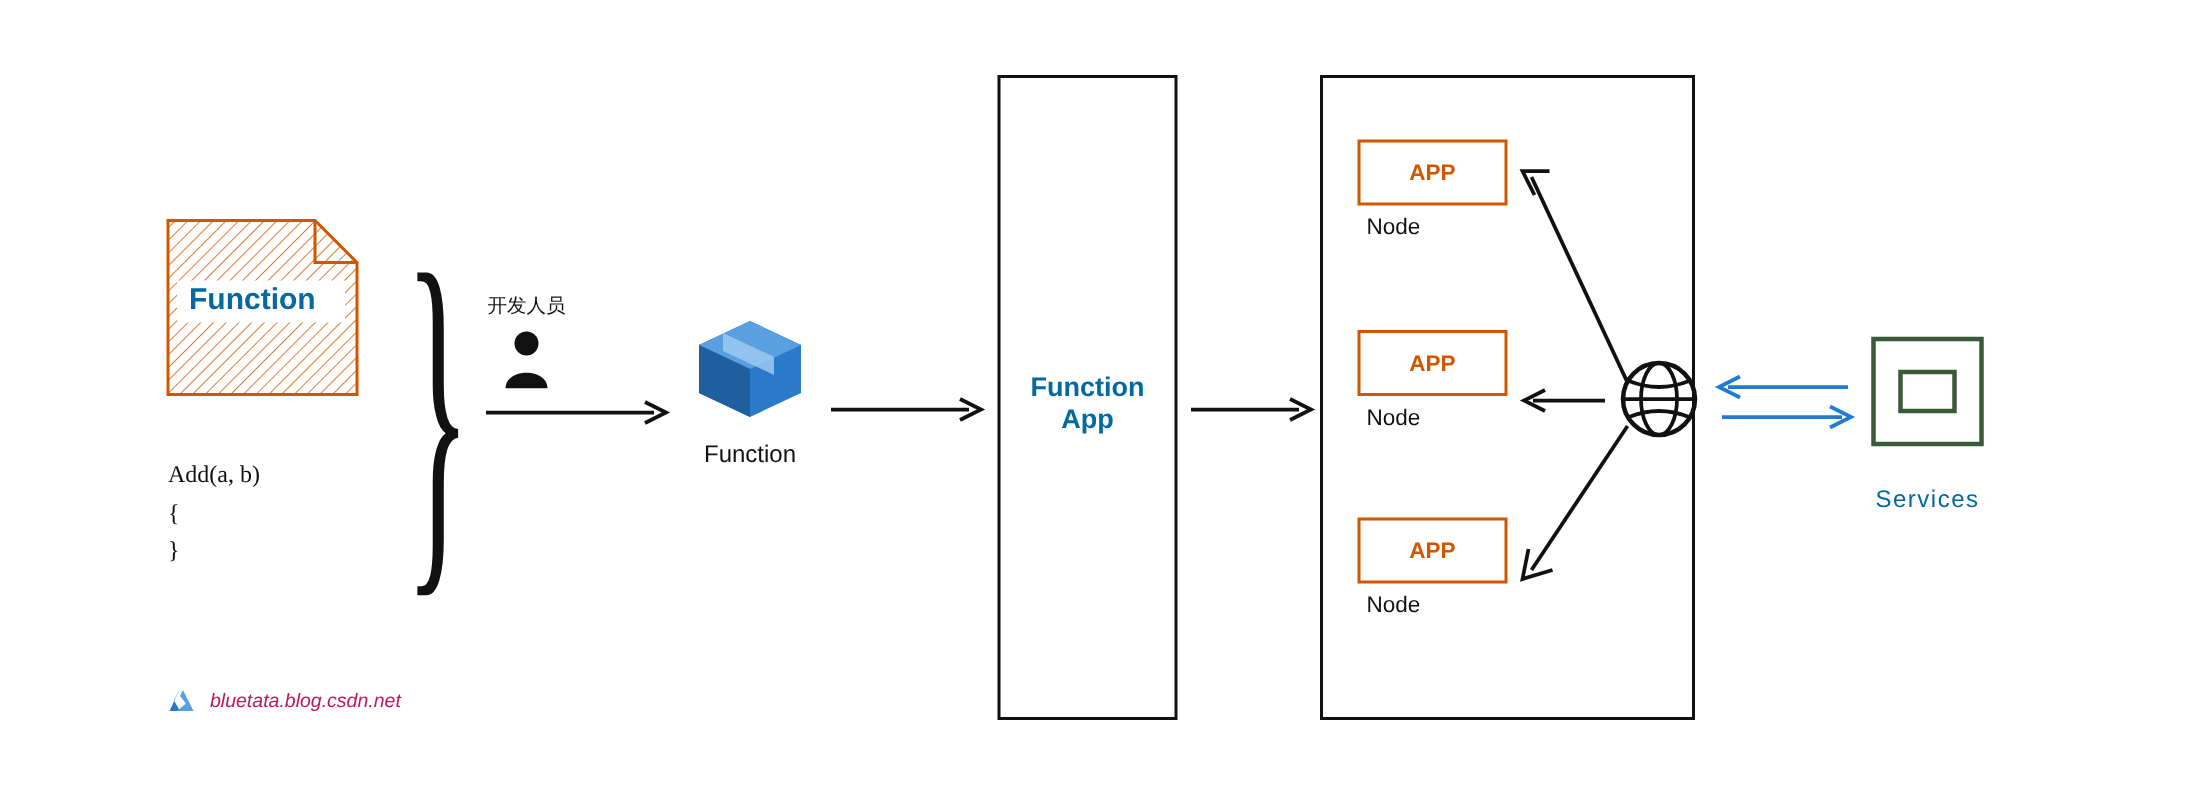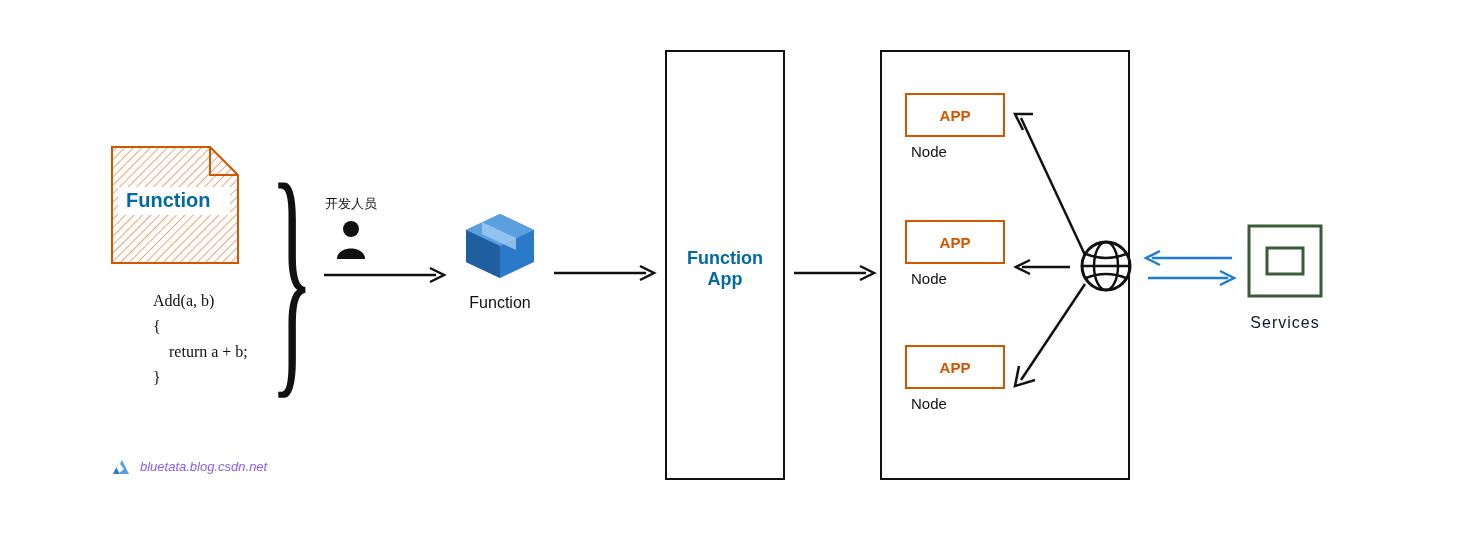--- a/index.html
+++ b/index.html
@@ -48,24 +48,23 @@
         <line x1="0" y1="0" x2="0" y2="6" stroke="#e26a1f" stroke-width="1.2"></line>
       </pattern>
     </defs>
     <path d="M2 2 L100 2 L128 30 L128 118 L2 118 Z" fill="url(#hatch)" stroke="#d05600" stroke-width="2"></path>
     <path d="M100 2 L100 30 L128 30" fill="none" stroke="#d05600" stroke-width="2"></path>
     <rect x="8" y="42" width="112" height="28" fill="#fff"></rect>
   </svg>
   <div class="abs orange" style="left:16px; top:44px; font-size:20px;">Function</div>
 </div>
 
-<div class="abs code" style="left:112px; top:288px; width:200px;margin-left:41px;">
+<div class="abs code" style="left:112px; top:304px; width:200px;">
   <div>Add(a, b)</div>
   <div>{</div>
-  <div style="white-space: pre;">    return a + b;</div>
   <div>}</div>
 </div>
 
 <div class="abs brace" style="left:270px; top:275px;">}</div>
 
 <div class="abs" style="left:325px; top:195px; text-align:center;">
   <div class="label" style="font-size:13px; margin-bottom:6px;">开发人员</div>
   <svg width="36" height="40" viewBox="0 0 36 40" style="display:block;margin:0 auto;">
     <circle cx="18" cy="10" r="8" fill="#111"></circle>
     <path d="M4 40 C4 26 32 26 32 40 Z" fill="#111"></path>
@@ -154,22 +153,22 @@
   <path d="M20 7 L6 14 L20 21" fill="none" stroke="#1f7bd6" stroke-width="2.5"></path>
   <line x1="8" y1="34" x2="88" y2="34" stroke="#1f7bd6" stroke-width="2.5"></line>
   <path d="M80 27 L94 34 L80 41" fill="none" stroke="#1f7bd6" stroke-width="2.5"></path>
 </svg>
 
 <div class="abs" style="left:1245px; top:222px; text-align:center;">
   <svg width="80" height="78" viewBox="0 0 80 78">
     <rect x="4" y="4" width="72" height="70" fill="none" stroke="#3a5a3a" stroke-width="3"></rect>
     <rect x="22" y="26" width="36" height="26" fill="none" stroke="#3a5a3a" stroke-width="3"></rect>
   </svg>
-  <div class="label" style="margin-top:10px; color:#0f172a; letter-spacing:1px;">Services</div>
+  <div class="label" style="margin-top:20px; color:#0369a1; letter-spacing:1px;">Services</div>
 </div>
 
 <div class="abs" style="left:110px; top:455px; display:flex; align-items:center; gap:8px;">
   <svg width="22" height="22" viewBox="0 0 22 22">
     <path d="M11 2 L3 19 L10 19 L6 12 Z" fill="#2a7ac9"></path>
     <path d="M12 5 L19 19 L8 19 L14 14 L10 9 Z" fill="#5aa0e0"></path>
   </svg>
-  <span style="font-style:italic; color:#8b5cf6; font-size:13px; font-family:sans-serif;">bluetata.blog.csdn.net</span>
+  <span style="font-style:italic; color:#be185d; font-size:13px; font-family:sans-serif;">bluetata.blog.csdn.net</span>
 </div>
 
 </body></html>

